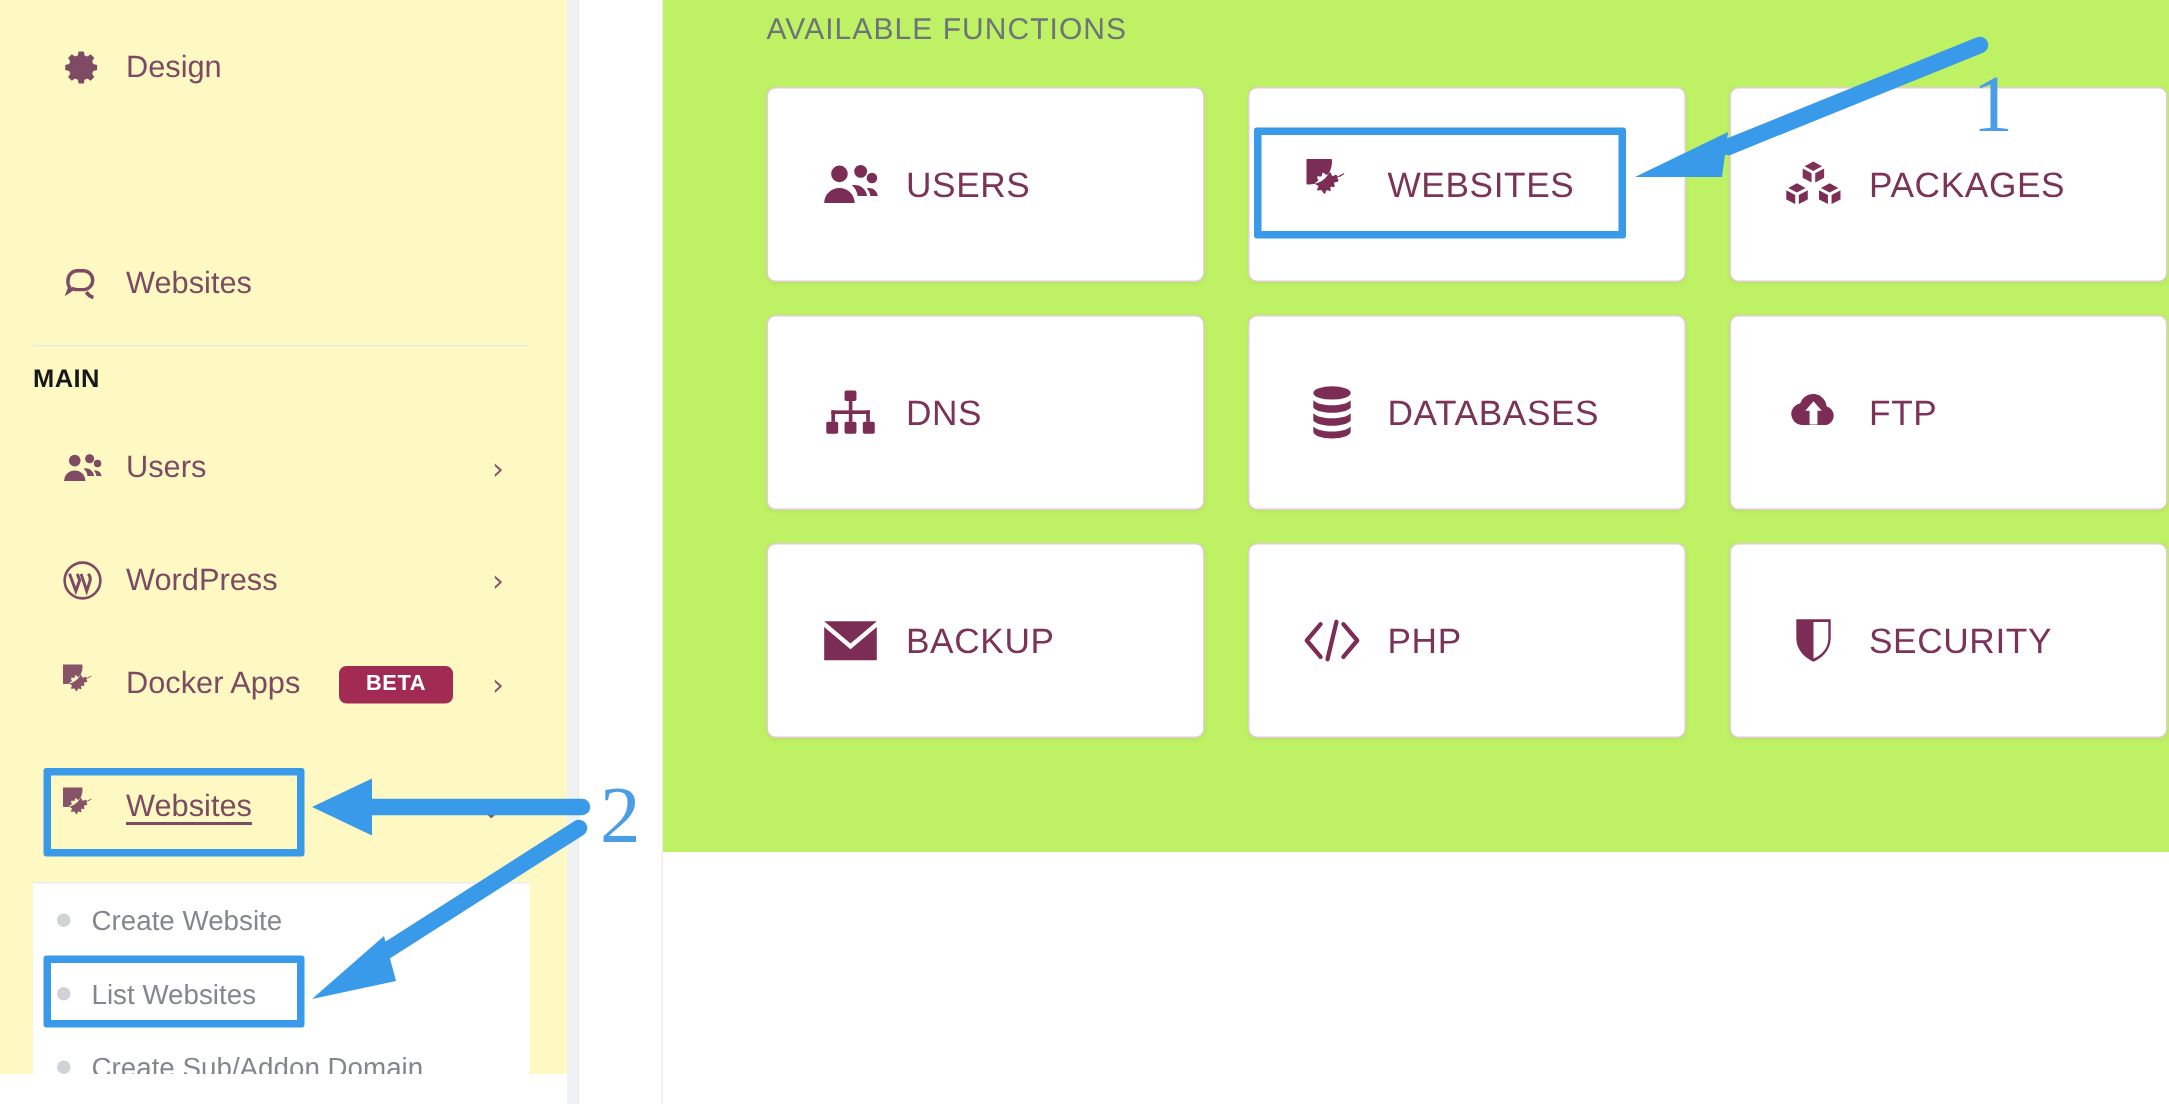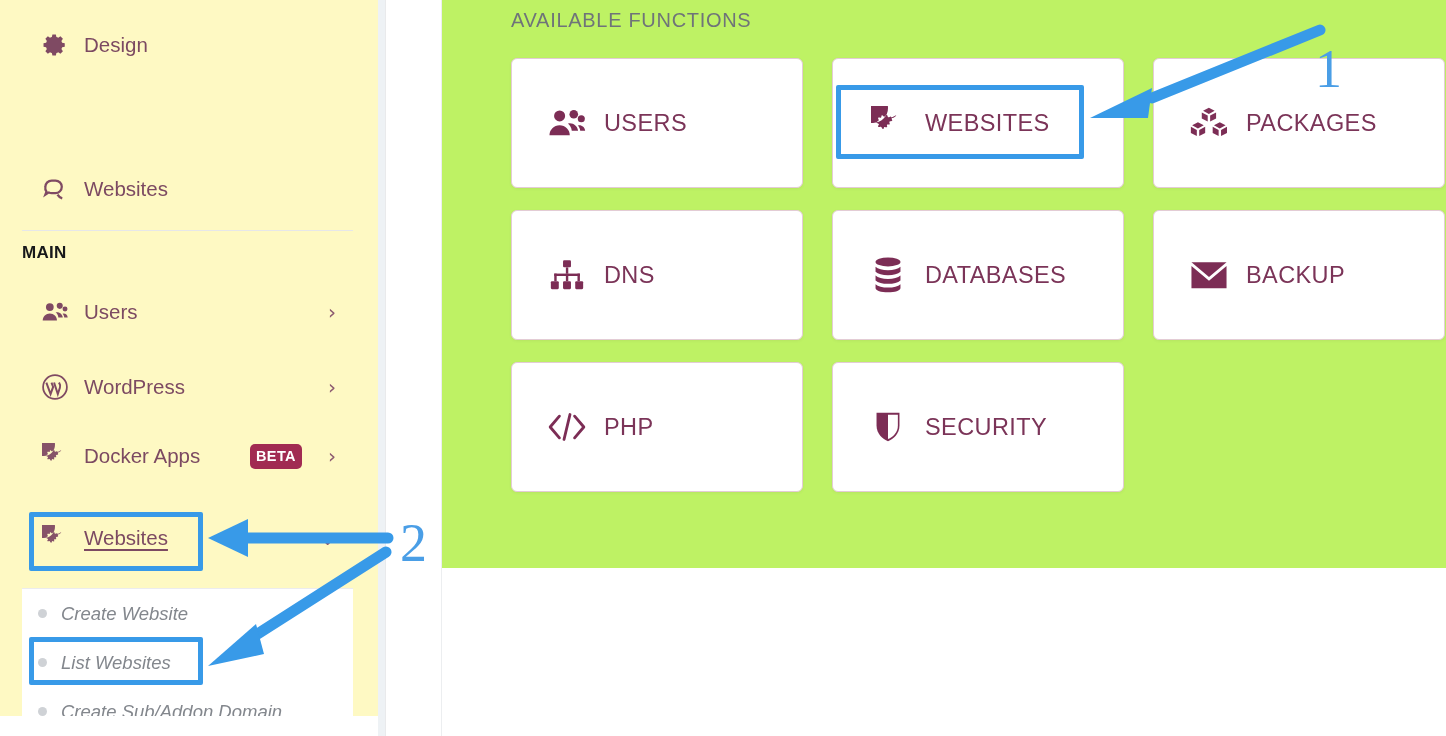--- a/index.html
+++ b/index.html
@@ -56,21 +56,21 @@
   .nav-chevron {
     position: absolute; right: 18px;
     color: #8c5a70; font-size: 20px; line-height: 1;
     font-family: "DejaVu Sans", sans-serif;
   }
   .beta-badge {
     position: absolute; right: 52px;
     background: #a12b52; color: #ffffff;
     font-size: 14.5px; font-weight: bold;
     letter-spacing: .4px;
-    padding: 4px 6px 5px; border-radius: 5px; text-align: right;
+    padding: 4px 18px 5px; border-radius: 5px; text-align: right;
   }
 
   #main-divider {
     position: absolute; left: 22px; top: 230px;
     width: 331px; height: 1px; background: #e6e7e9;
   }
   #main-heading {
     position: absolute; left: 22px; top: 243px;
     font-size: 17px; font-weight: bold; color: #17181a;
     letter-spacing: .3px;
@@ -78,21 +78,21 @@
 
   
   #submenu {
     position: absolute; left: 22px; top: 588px;
     width: 331px;
     border-top: 1px solid #ececee;
     background: #ffffff;
   }
   .submenu-row {
     position: relative; height: 49px;
-    display: flex; align-items: center; font-style: italic;
+    display: flex; align-items: center;
   }
   .submenu-dot {
     width: 9px; height: 9px; border-radius: 50%;
     background: #cfd2d6; margin-left: 16px; flex: none;
   }
   .submenu-label {
     margin-left: 14px; font-size: 18.5px; color: #83878d;
     white-space: nowrap;
   }
 
@@ -308,20 +308,30 @@
           <svg width="30" height="36" viewBox="0 0 20 26" fill="currentColor">
             <ellipse cx="10" cy="3.6" rx="9" ry="3.2"></ellipse>
             <path d="M1 7.1c1.7 1.7 5 2.4 9 2.4s7.3-.7 9-2.4v3.6c-1.7 1.7-5 2.4-9 2.4s-7.3-.7-9-2.4z"></path>
             <path d="M1 13.4c1.7 1.7 5 2.4 9 2.4s7.3-.7 9-2.4V17c-1.7 1.7-5 2.4-9 2.4s-7.3-.7-9-2.4z"></path>
             <path d="M1 19.7c1.7 1.7 5 2.4 9 2.4s7.3-.7 9-2.4v2.6c0 1.8-4 3.2-9 3.2s-9-1.4-9-3.2z"></path>
           </svg>
         </span>
         <span class="fn-label">DATABASES</span>
       </div>
 
+      <div class="fn-card">
+        <span class="fn-icon">
+          <svg width="36" height="32" viewBox="0 0 26 22" fill="currentColor">
+            <path d="M19.4 8.1A6.6 6.6 0 006.6 6.5 5.3 5.3 0 007.2 17h12a4.6 4.6 0 00.2-8.9z"></path>
+            <path d="M13 5.6l4 4.6h-8z" fill="#ffffff"></path>
+            <rect x="11.1" y="9.6" width="3.8" height="7.2" fill="#ffffff"></rect>
+          </svg>
+        </span>
+        <span class="fn-label">FTP</span>
+      </div>
 
 
       <div class="fn-card">
         <span class="fn-icon">
           <svg width="38" height="30" viewBox="0 0 26 20" fill="currentColor">
             <path d="M1 1.2h24L13 11.4z"></path>
             <path d="M1 3.8l12 10.2L25 3.8V19H1z"></path>
           </svg>
         </span>
         <span class="fn-label">BACKUP</span>

